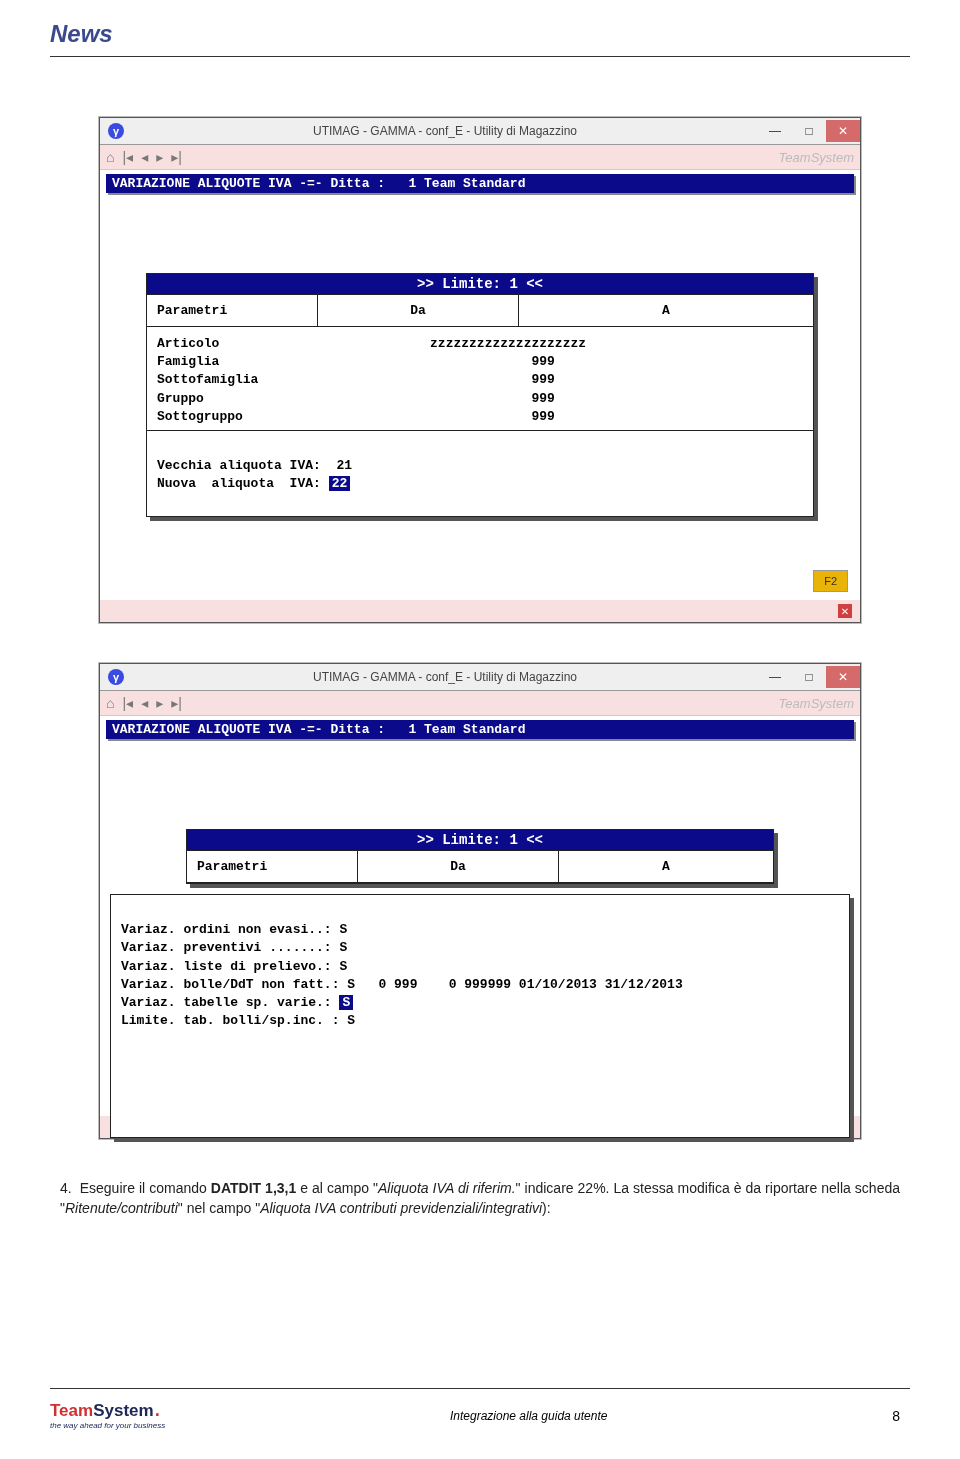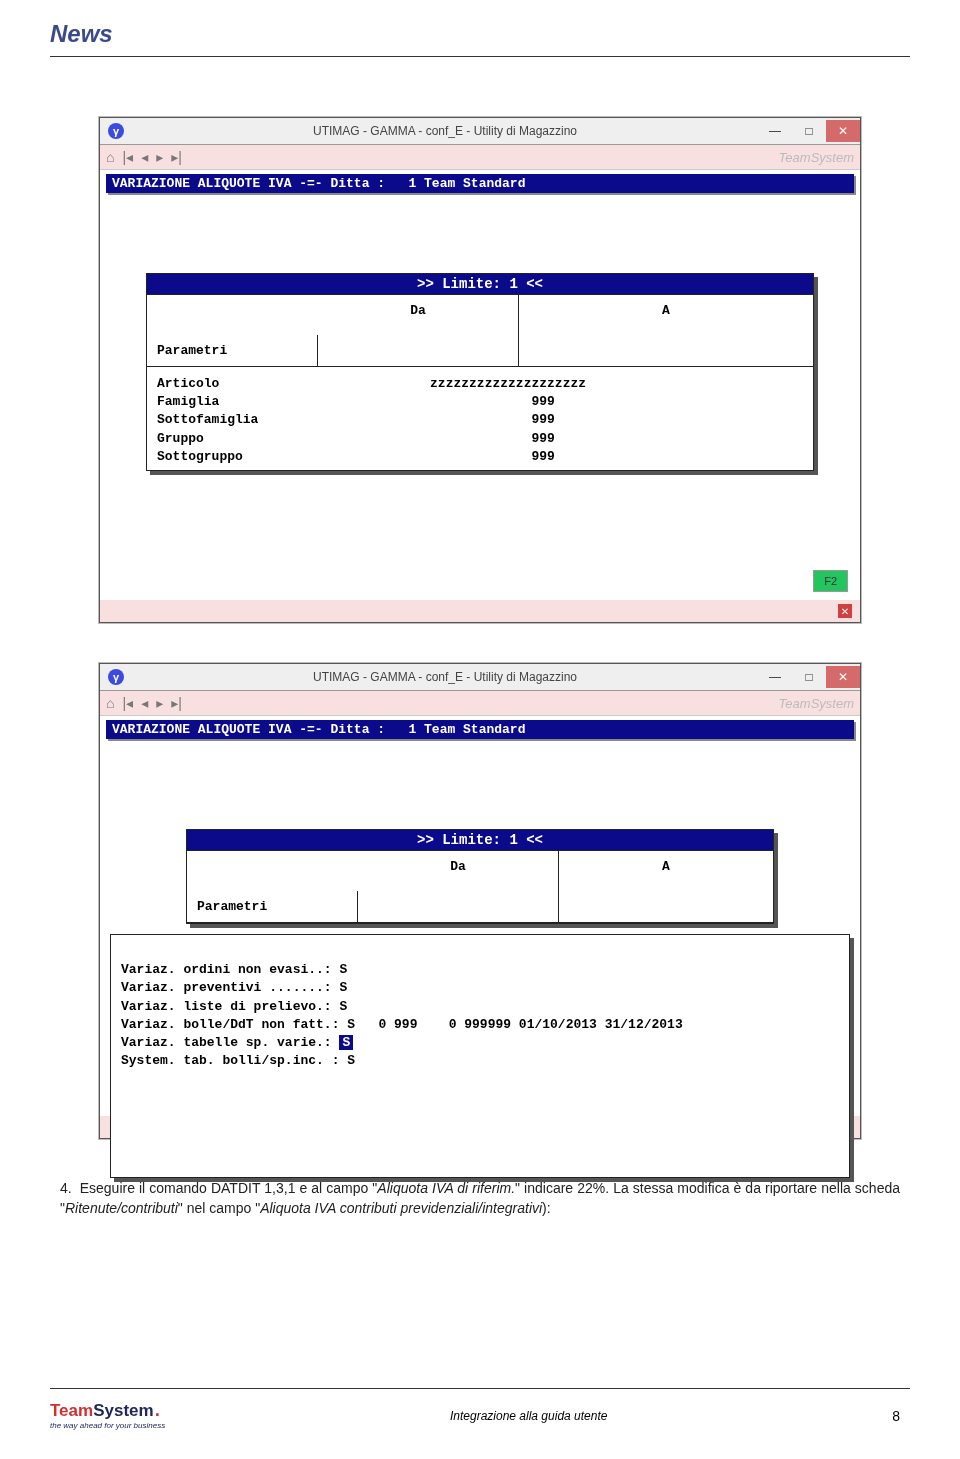--- a/index.html
+++ b/index.html
@@ -131,41 +131,41 @@
     font-weight: bold;
     font-size: 13px;
     border-top: 1px solid #222;
     border-bottom: 1px solid #222;
   }
   .param-header > div {
     padding: 8px 10px;
     border-right: 1px solid #222;
   }
   .param-header > div:last-child { border-right: none; }
-  .ph-1 { width: 150px; margin-top: 40px; }
+  .ph-1 { width: 150px; }
   .ph-2 { width: 180px; text-align: center; }
   .ph-3 { flex: 1; text-align: center; }
   .mono-block {
     font-family: "Courier New", monospace;
     font-weight: bold;
     font-size: 13px;
     padding: 8px 10px 4px 10px;
     white-space: pre;
     line-height: 1.4;
   }
   .cursor-cell {
     background: #0a0a8a;
     color: #fff;
     padding: 0 3px;
   }
   .f2-btn {
     position: absolute;
     bottom: 8px; right: 12px;
     border: 1px solid #999;
-    background: #22c55e;
+    background: #eab308;
     font-size: 11px;
     padding: 4px 10px;
     color: #333;
   }
   .bottom-strip {
     background: #f8e0e0;
     height: 22px;
     display: flex;
     align-items: center;
     justify-content: flex-end;
@@ -178,21 +178,21 @@
     font-size: 10px;
     display: flex; align-items:center; justify-content:center;
   }
   .body-text {
     font-size: 14px;
     color: #222;
     margin: 40px 10px 0 10px;
     text-align: justify;
     line-height: 1.4;
   }
-  .body-text b { font-weight: normal; }
+  .body-text b { font-weight: bold; }
   .body-text i { font-style: italic; }
   .footer {
     margin-top: 170px;
     border-top: 1px solid #333;
     padding: 12px 0 0 0;
     display: flex;
     align-items: center;
   }
   .footer .footer-mid {
     flex: 1;
@@ -254,20 +254,24 @@
         <div class="param-header">
           <div class="ph-1">Parametri</div>
           <div class="ph-2">Da</div>
           <div class="ph-3">A</div>
         </div>
         <div class="mono-block">Articolo                           zzzzzzzzzzzzzzzzzzzz
 Famiglia                                        999
 Sottofamiglia                                   999
 Gruppo                                          999
 Sottogruppo                                     999</div>
+        <div class="mono-block" style="border-top:1px solid #222;">
+<span>Vecchia aliquota IVA:  21</span>
+<span>Nuova  aliquota  IVA: </span><span class="cursor-cell">22</span>
+        </div>
       </div>
 
       <div class="f2-btn">F2</div>
     </div>
     <div class="bottom-strip">
       <div class="close-small">✕</div>
     </div>
   </div>
 
   <div class="app-window">
@@ -302,21 +306,21 @@
         </div>
       </div>
 
       <div class="shadow-box-full">
         <div class="mono-block">
 <span>Variaz. ordini non evasi..: S
 Variaz. preventivi .......: S
 Variaz. liste di prelievo.: S
 Variaz. bolle/DdT non fatt.: S   0 999    0 999999 01/10/2013 31/12/2013</span>
 <span>Variaz. tabelle sp. varie.: </span><span class="cursor-cell">S</span>
-<span>System. tab. bolli/sp.inc. : S</span>
+<span>Limite. tab. bolli/sp.inc. : S</span>
         </div>
       </div>
     </div>
     <div class="bottom-strip">
       <div class="close-small">✕</div>
     </div>
   </div>
 
   <div class="body-text">
     <span style="margin-right:8px;">4.</span><span>Eseguire il comando </span><b>DATDIT 1,3,1</b><span> e al campo "</span><i>Aliquota IVA di riferim.</i><span>" indicare 22%. La stessa modifica è da riportare nella scheda "</span><i>Ritenute/contributi</i><span>" nel campo "</span><i>Aliquota IVA contributi previdenziali/integrativi</i><span>):</span>

